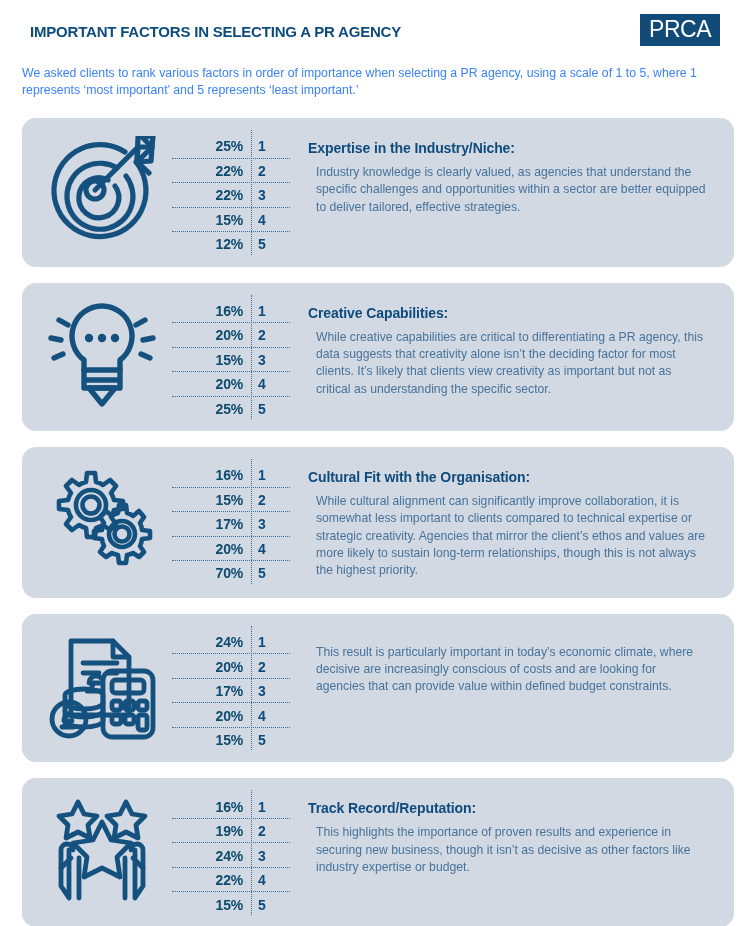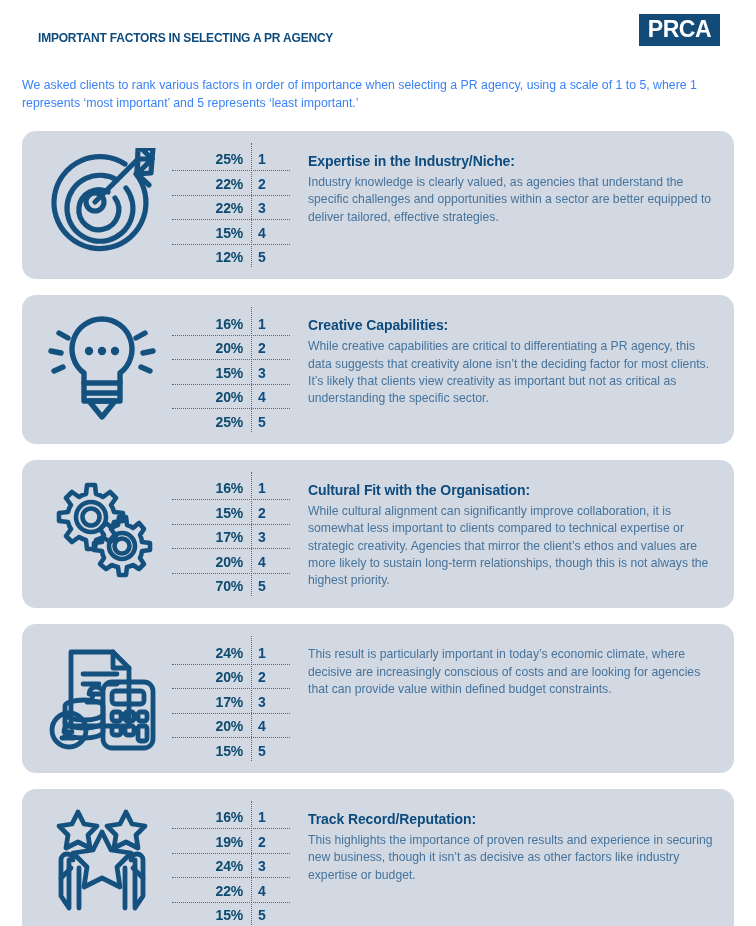--- a/index.html
+++ b/index.html
@@ -18,32 +18,32 @@
   }
 
   
   .header {
     padding: 14px 22px 0 22px;
     display: flex;
     align-items: flex-start;
     justify-content: space-between;
   }
   .page-title {
-    font-size: 12px;
+    font-size: 15px;
     font-weight: bold;
     letter-spacing: -0.2px;
     color: #0e4b7d;
     line-height: 1.1;
-    margin: 16px;
+    margin: 8px;
     padding-top: 2px;
   }
   .logo-box {
     background: #124b78;
     color: #ffffff;
-    font-weight: bold;
+    font-weight: normal;
     font-size: 23px;
     letter-spacing: -0.5px;
     padding: 4px 9px 5px 9px;
     line-height: 1;
     margin-right: 14px;
   }
 
   .intro {
     margin: 16px 22px 0 22px;
     font-size: 12.3px;
@@ -140,21 +140,21 @@
     font-size: 14px;
     font-weight: bold;
     color: #0e4b7d;
     margin: 0 0 5px 0;
     letter-spacing: -0.1px;
   }
   .card-body {
     font-size: 12.2px;
     line-height: 1.42;
     color: #46739b;
-    margin: 0;
+    margin: 8px;
   }
 </style>
 </head>
 <body>
 
 <div class="header">
   <h1 class="page-title">IMPORTANT FACTORS IN SELECTING A PR AGENCY</h1>
   <div class="logo-box">PRCA</div>
 </div>
 

